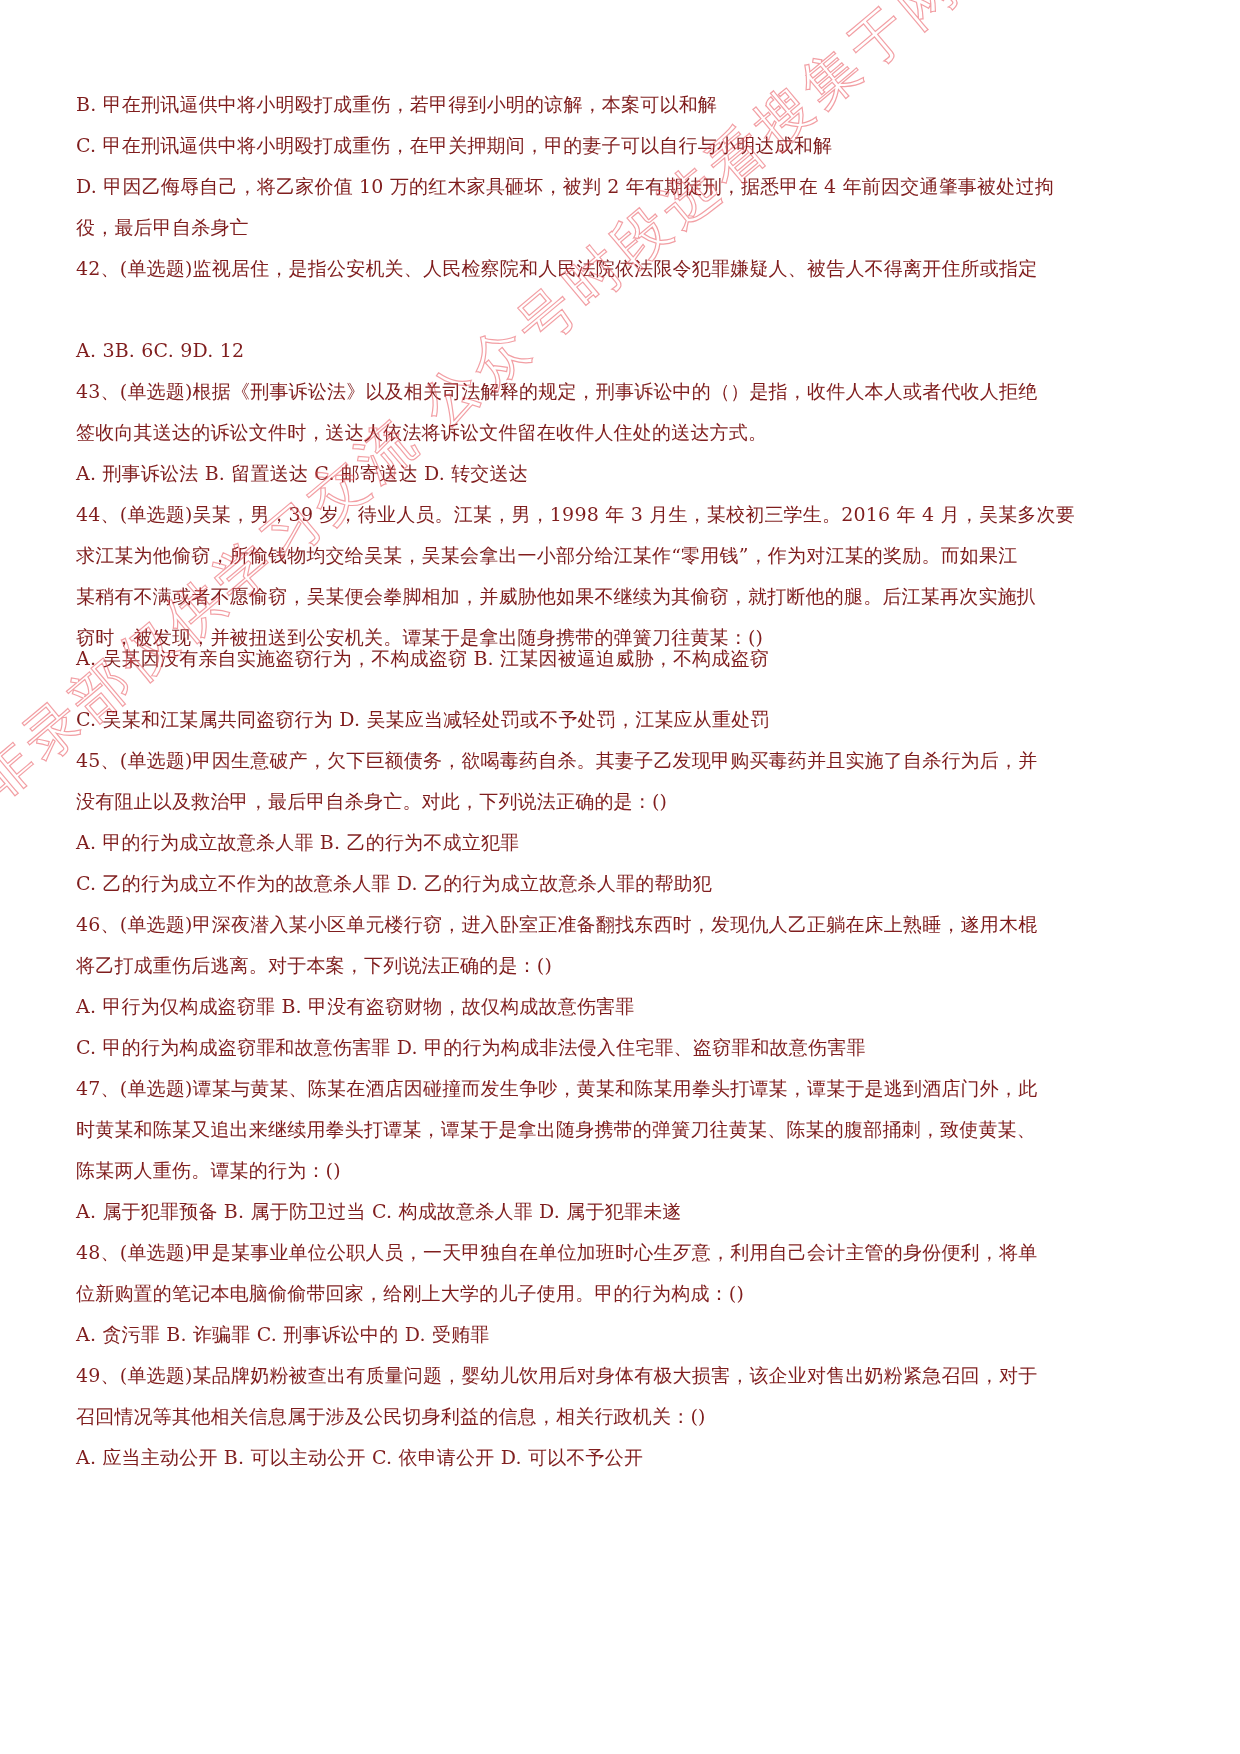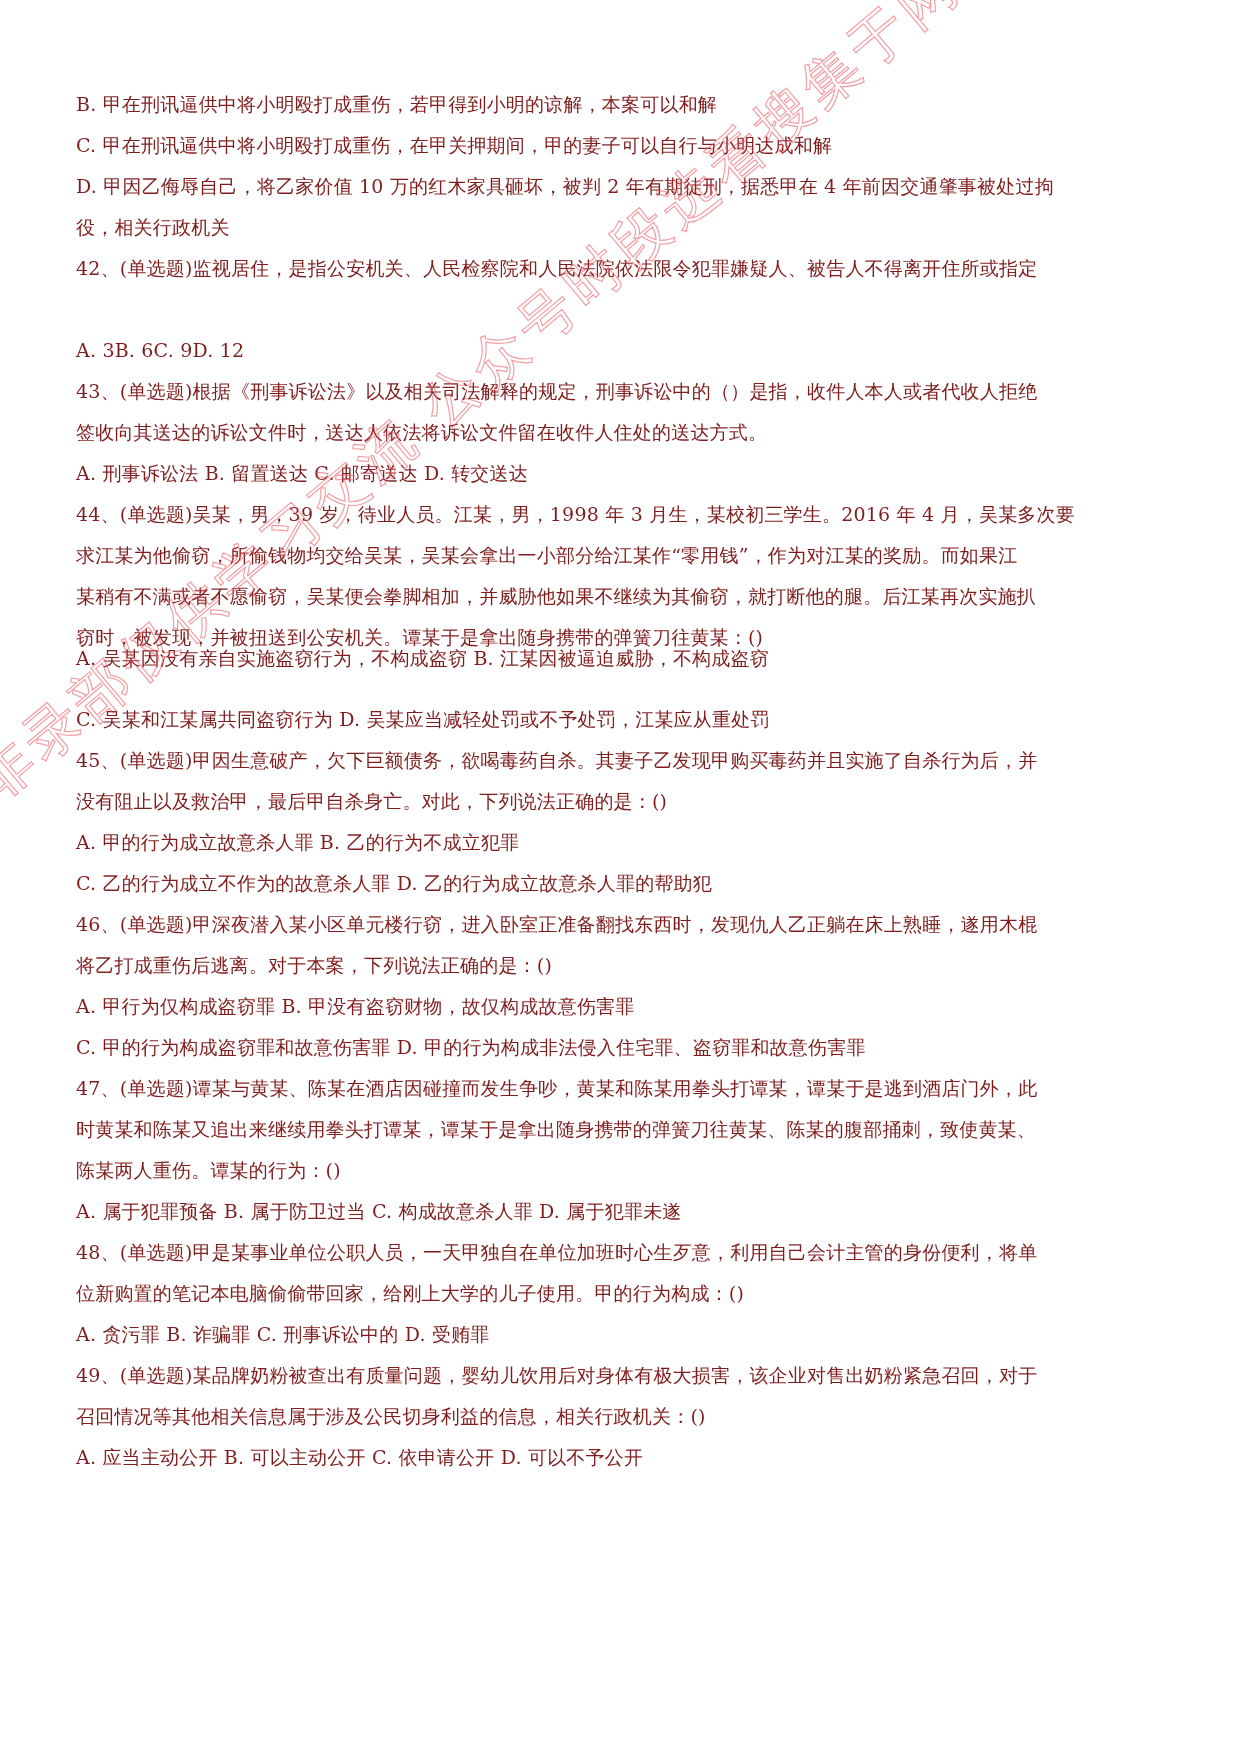--- a/index.html
+++ b/index.html
@@ -50,21 +50,21 @@
     }
   </style>
 </head>
 <body>
 
 <div class="page">
 
   <div class="line" style="top:92px">B. 甲在刑讯逼供中将小明殴打成重伤，若甲得到小明的谅解，本案可以和解</div>
   <div class="line" style="top:133px">C. 甲在刑讯逼供中将小明殴打成重伤，在甲关押期间，甲的妻子可以自行与小明达成和解</div>
   <div class="line" style="top:174px">D. 甲因乙侮辱自己，将乙家价值 10 万的红木家具砸坏，被判 2 年有期徒刑，据悉甲在 4 年前因交通肇事被处过拘</div>
-  <div class="line" style="top:215px">役，相关行政机关</div>
+  <div class="line" style="top:215px">役，最后甲自杀身亡</div>
 
   <div class="line" style="top:256px">42、(单选题)监视居住，是指公安机关、人民检察院和人民法院依法限令犯罪嫌疑人、被告人不得离开住所或指定</div>
   <div class="line" style="top:338px">A. 3B. 6C. 9D. 12</div>
 
   <div class="line" style="top:379px">43、(单选题)根据《刑事诉讼法》以及相关司法解释的规定，刑事诉讼中的（）是指，收件人本人或者代收人拒绝</div>
   <div class="line" style="top:420px">签收向其送达的诉讼文件时，送达人依法将诉讼文件留在收件人住处的送达方式。</div>
   <div class="line" style="top:461px">A. 刑事诉讼法 B. 留置送达 C. 邮寄送达 D. 转交送达</div>
 
   <div class="line" style="top:502px">44、(单选题)吴某，男，39 岁，待业人员。江某，男，1998 年 3 月生，某校初三学生。2016 年 4 月，吴某多次要</div>
   <div class="line" style="top:543px">求江某为他偷窃，所偷钱物均交给吴某，吴某会拿出一小部分给江某作“零用钱”，作为对江某的奖励。而如果江</div>

